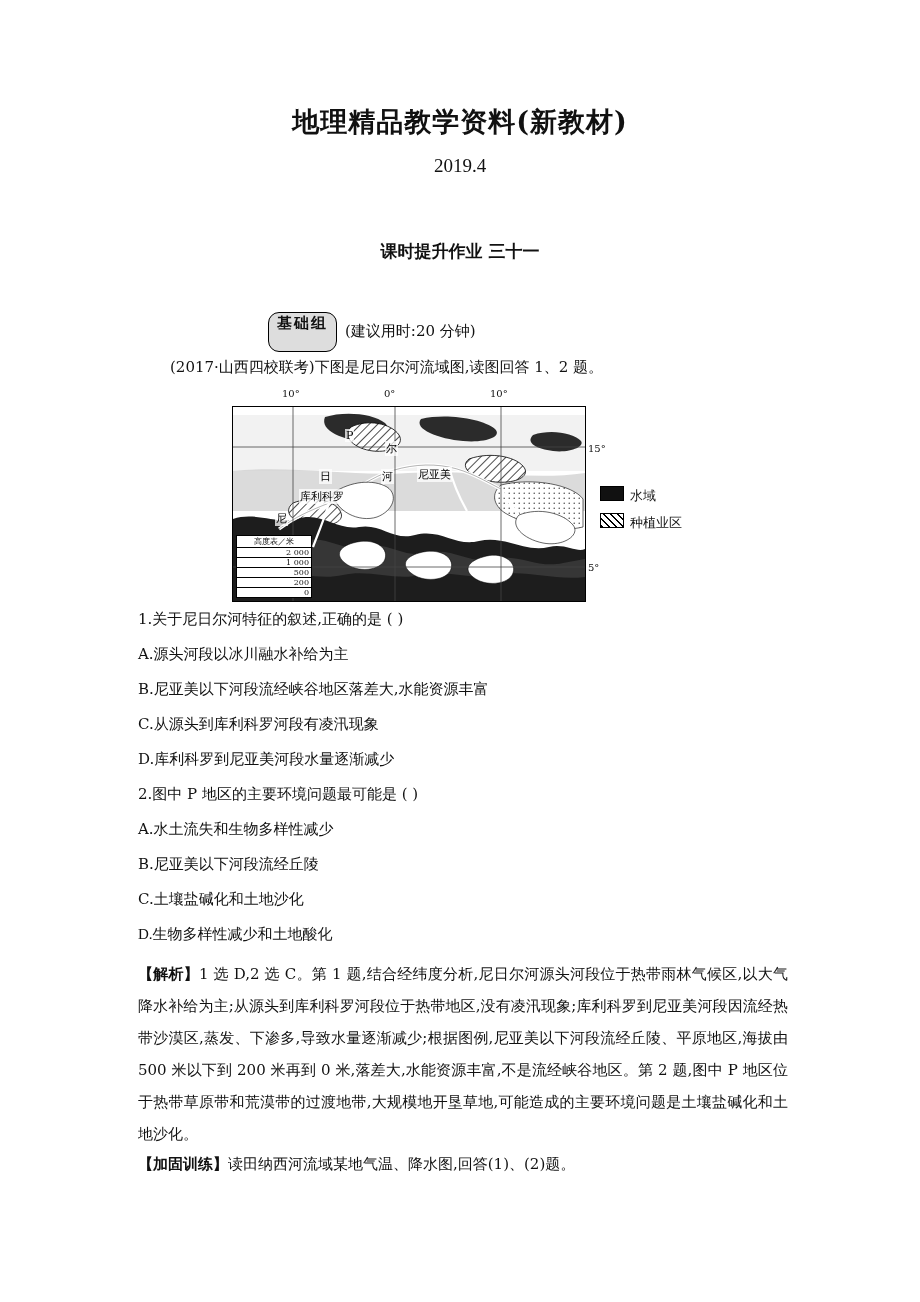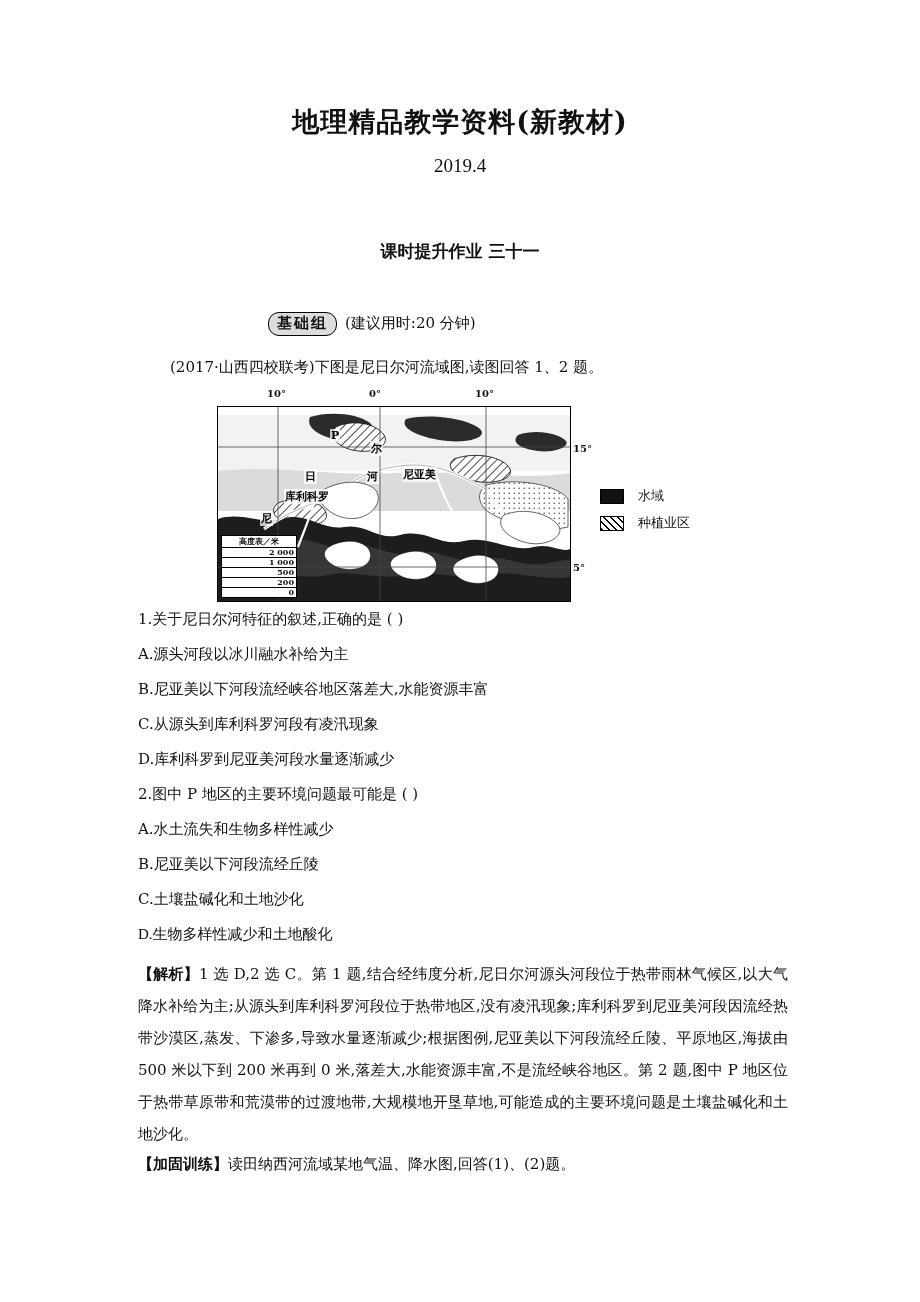--- a/index.html
+++ b/index.html
@@ -30,49 +30,49 @@
     position:absolute; left:0; right:0; top:277px;
     text-align:center; font-size:15px; font-weight:bold;
   }
 
   .group-row {
     position:absolute; left:268px; top:312px;
     display:flex; align-items:center; gap:8px;
   }
   .group-badge {
     border:1.6px solid #000; border-radius:11px;
-    padding:2px 8px 3px 8px; font-size:15px; font-weight:bold;
+    padding:2px 8px 19px 8px; font-size:15px; font-weight:bold;
     letter-spacing:2px; line-height:1.1;
     background:#ddd;
   }
   .group-time { font-size:15px; }
 
   .lead {
     position:absolute; left:170px; top:358px; width:620px;
     font-size:15px;
   }
 
   
   .figure {
-    position:absolute; left:217px; top:388px; width:413px; height:212px;font-weight:bold;
+    position:absolute; left:232px; top:388px; width:413px; height:212px;
   }
   .map-box {
     position:absolute; left:0; top:18px; width:352px; height:194px;
     border:1.5px solid #000; background:#fff; overflow:hidden;
   }
   .map-inner { position:absolute; inset:0; }
 
   .lon-label { position:absolute; top:0px; font-size:10px; }
   .lat-label { position:absolute; font-size:10px; }
 
   .legend {
     position:absolute; left:600px; top:486px; width:120px;
     font-size:13px; line-height:1.6;
   }
-  .legend-row { display:flex; align-items:center; gap:14px; margin-bottom:6px; }
+  .legend-row { display:flex; align-items:flex-start; gap:6px; margin-bottom:6px; }
   .sw { width:22px; height:13px; border:1px solid #000; }
   .sw-water { background:#111; }
   .sw-plant {
     background:
       repeating-linear-gradient(45deg,#000 0 1.5px,#fff 1.5px 5px);
   }
 
   .q { position:absolute; left:138px; font-size:15px; }
 
   .analysis {

